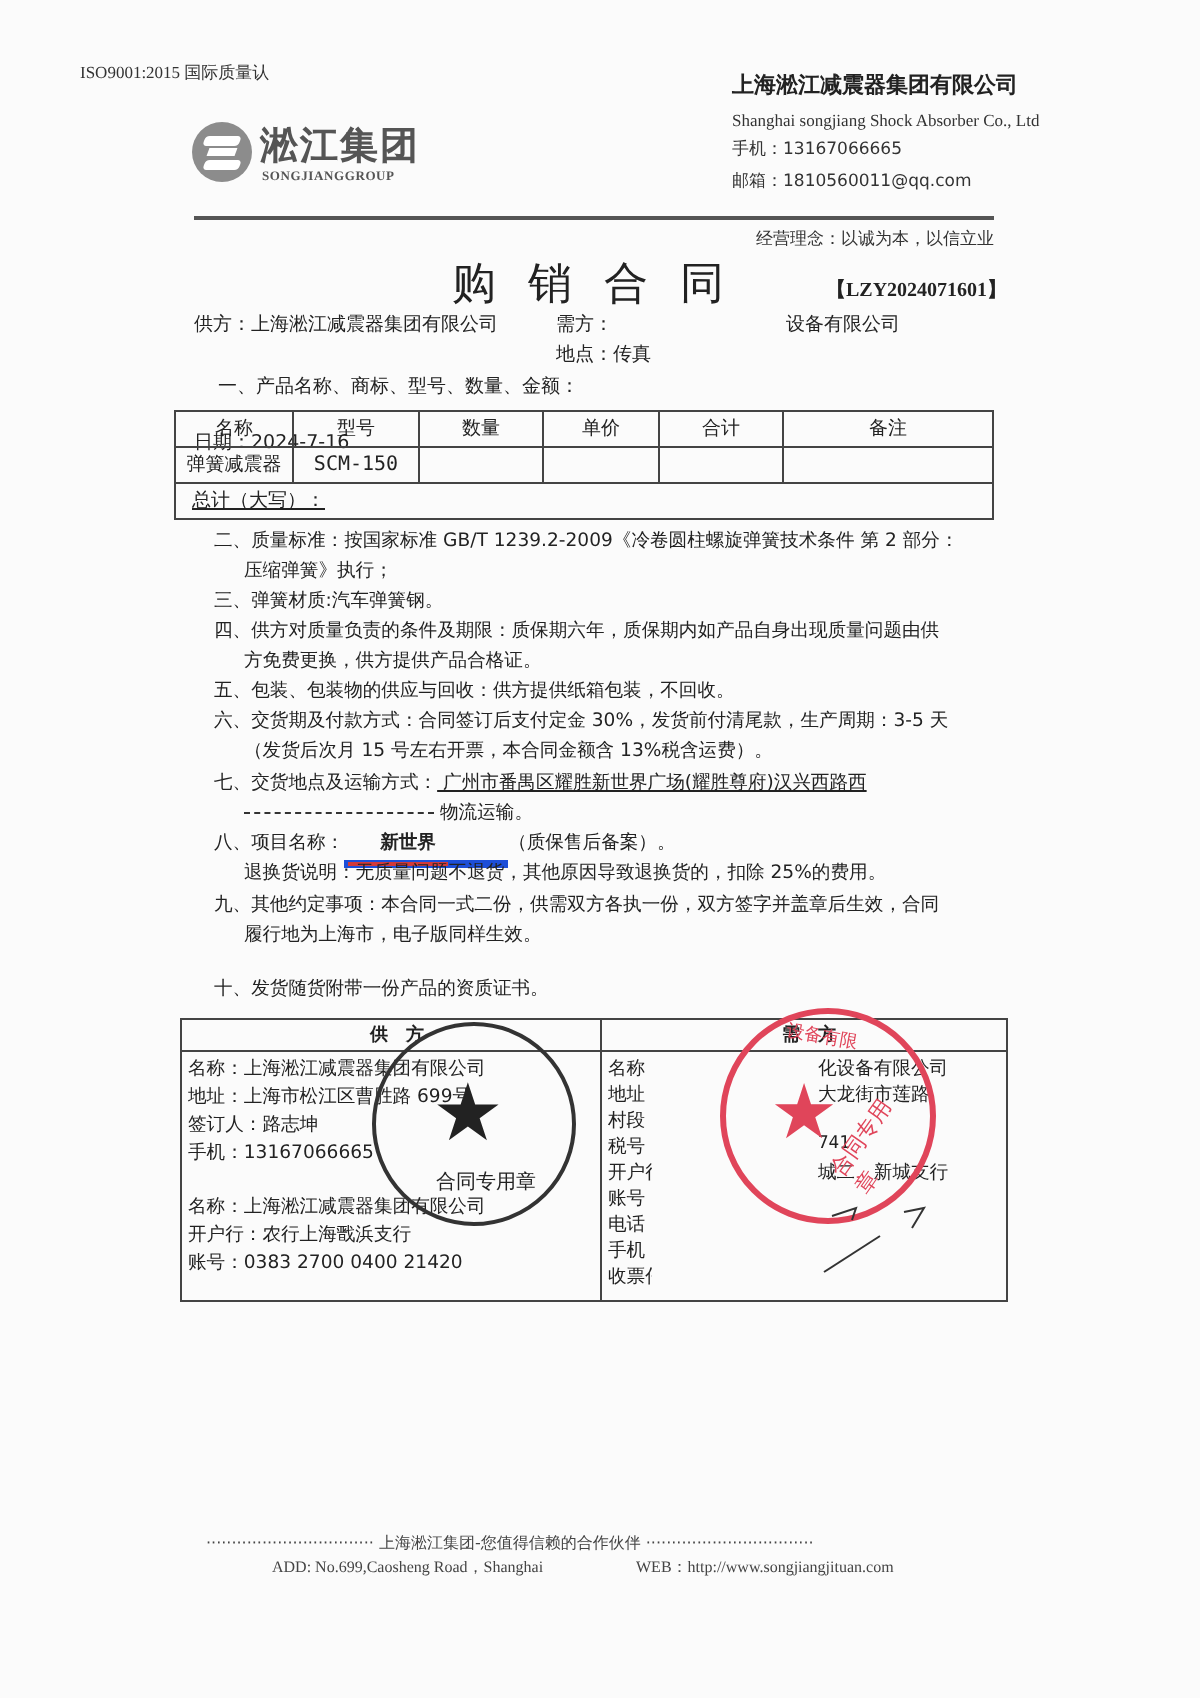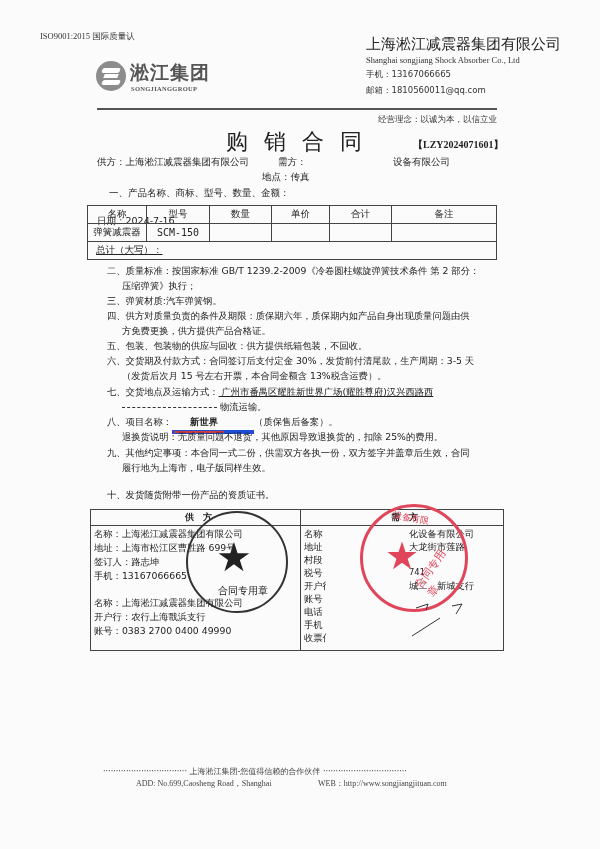--- a/index.html
+++ b/index.html
@@ -11,37 +11,37 @@
     .iso { left: 40px; top: 31px; font-size: 8.5px; color: #333; font-family: "Liberation Serif", serif; }
 
     .logo { left: 96px; top: 60px; width: 120px; height: 38px; }
     .logo-mark { position: absolute; left: 0; top: 1px; width: 30px; height: 30px; border-radius: 50%; background: #8c8c8c; overflow: hidden; }
     .logo-mark .s1 { position: absolute; left: 6px; top: 7px; width: 18px; height: 5px; background: #fff; transform: skewX(-20deg); border-radius: 2px; }
     .logo-mark .s2 { position: absolute; left: 8px; top: 13px; width: 14px; height: 4px; background: #fff; transform: skewX(-20deg); }
     .logo-mark .s3 { position: absolute; left: 6px; top: 19px; width: 18px; height: 5px; background: #fff; transform: skewX(-20deg); border-radius: 2px; }
     .logo-cn { position: absolute; left: 34px; top: 0px; font-size: 19px; font-weight: bold; color: #555; font-family: "DejaVu Sans", sans-serif; letter-spacing: 1px; }
     .logo-en { position: absolute; left: 35px; top: 25px; font-size: 6.5px; font-weight: bold; color: #555; font-family: Liberation Serif, serif; letter-spacing: 0.3px; }
 
-    .co-cn { left: 366px; top: 35px; font-size: 15px; font-weight: normal; color: #222; font-family: "DejaVu Sans", sans-serif; }
+    .co-cn { left: 366px; top: 35px; font-size: 11px; font-weight: bold; color: #222; font-family: "DejaVu Sans", sans-serif; }
     .co-en { left: 366px; top: 55px; font-size: 8.5px; color: #333; font-family: "Liberation Serif", serif; }
     .co-phone { left: 366px; top: 69px; font-size: 8.5px; color: #333; font-family: "DejaVu Sans", sans-serif; }
     .co-email { left: 366px; top: 85px; font-size: 8.5px; color: #333; font-family: "DejaVu Sans", sans-serif; }
 
     .hr-top { left: 97px; top: 108px; width: 400px; height: 2px; background: #555; }
     .motto { left: 378px; top: 114px; font-size: 8.5px; color: #333; font-family: "DejaVu Sans", sans-serif; }
 
     .title { left: 226px; top: 127px; font-size: 22px; letter-spacing: 16px; color: #222; font-family: "DejaVu Sans", sans-serif; font-weight: 300; }
     .contract-no { left: 413px; top: 138px; font-size: 10px; color: #222; font-family: "Liberation Serif", serif; font-weight: bold; }
 
     .txt { font-size: 9.5px; color: #222; font-family: "DejaVu Sans", sans-serif; }
     .supplier { left: 97px; top: 156px; }
     .buyer { left: 278px; top: 156px; }
     .buyer-val { left: 393px; top: 156px; }
     .date { left: 97px; top: 171px; margin-top: 44px; }
-    .location { left: 262px; top: 171px; }
+    .location { left: 278px; top: 171px; }
     .sec1 { left: 109px; top: 187px; }
 
     table.prod { position: absolute; left: 87px; top: 205px; width: 410px; border-collapse: collapse; font-family: "DejaVu Sans", sans-serif; font-size: 9.5px; }
     table.prod td, table.prod th { border: 1px solid #444; height: 18px; font-weight: normal; text-align: center; color: #222; }
     table.prod .total-row td { text-align: left; padding-left: 8px; text-decoration: underline; }
 
     .clause { font-size: 9.3px; color: #222; font-family: "DejaVu Sans", sans-serif; line-height: 15.6px; }
     .c2 { left: 107px; top: 263px; }
     .c2b { left: 122px; top: 278px; }
     .c3 { left: 107px; top: 293px; }
@@ -173,21 +173,21 @@
     <div class="divider"></div>
     <div class="party-head sup-head">供　方</div>
     <div class="party-head buy-head">需　方</div>
 
     <div class="pline" style="left:3px;top:18px">名称：上海淞江减震器集团有限公司</div>
     <div class="pline" style="left:3px;top:32px">地址：上海市松江区曹胜路 699号</div>
     <div class="pline" style="left:3px;top:46px">签订人：路志坤</div>
     <div class="pline" style="left:3px;top:60px">手机：13167066665</div>
     <div class="pline" style="left:3px;top:87px">名称：上海淞江减震器集团有限公司</div>
     <div class="pline" style="left:3px;top:101px">开户行：农行上海戬浜支行</div>
-    <div class="pline" style="left:3px;top:115px">账号：0383 2700 0400 49990</div>
+    <div class="pline" style="left:3px;top:115px">账号：0383 2700 0400 21420</div>
 
     <div class="pline" style="left:213px;top:18px">名称：</div>
     <div class="pline" style="left:213px;top:31px">地址：</div>
     <div class="pline" style="left:213px;top:44px">村段（</div>
     <div class="pline" style="left:213px;top:57px">税号：</div>
     <div class="pline" style="left:213px;top:70px">开户行</div>
     <div class="pline" style="left:213px;top:83px">账号：</div>
     <div class="pline" style="left:213px;top:96px">电话：</div>
     <div class="pline" style="left:213px;top:109px">手机：</div>
     <div class="pline" style="left:213px;top:122px">收票任</div>

